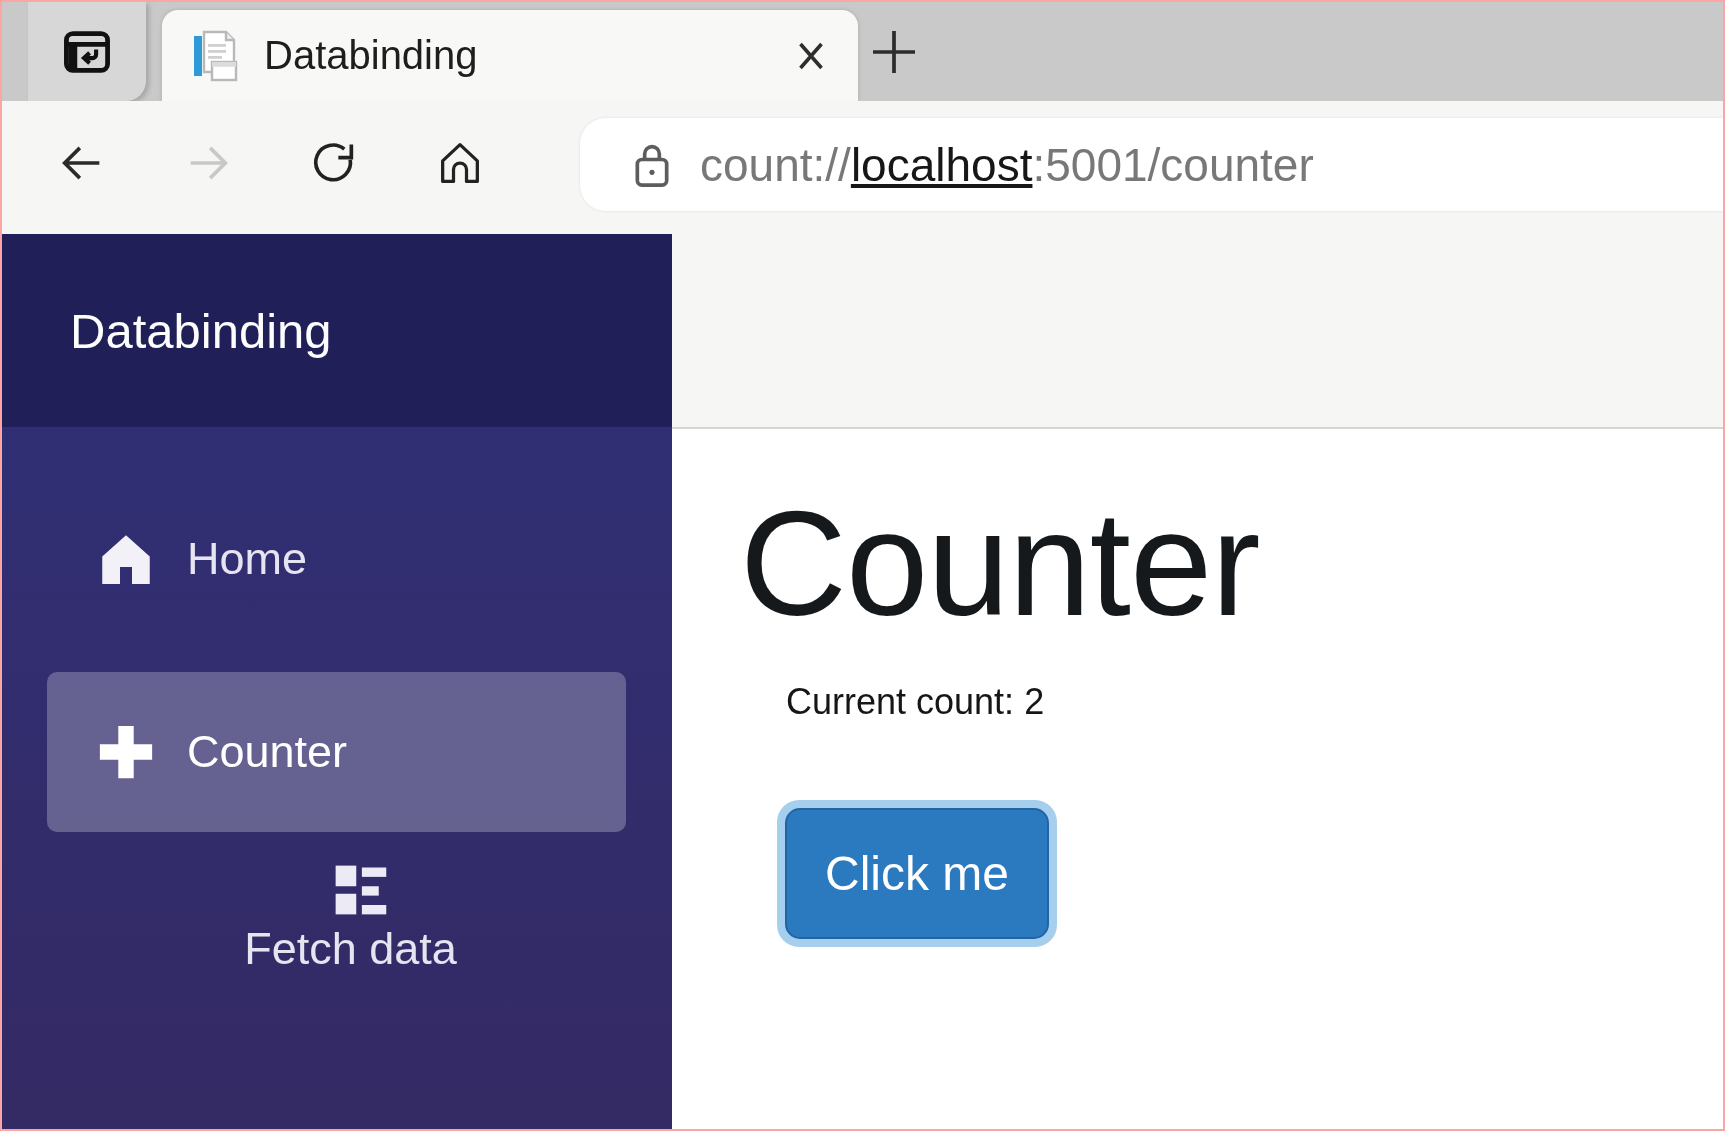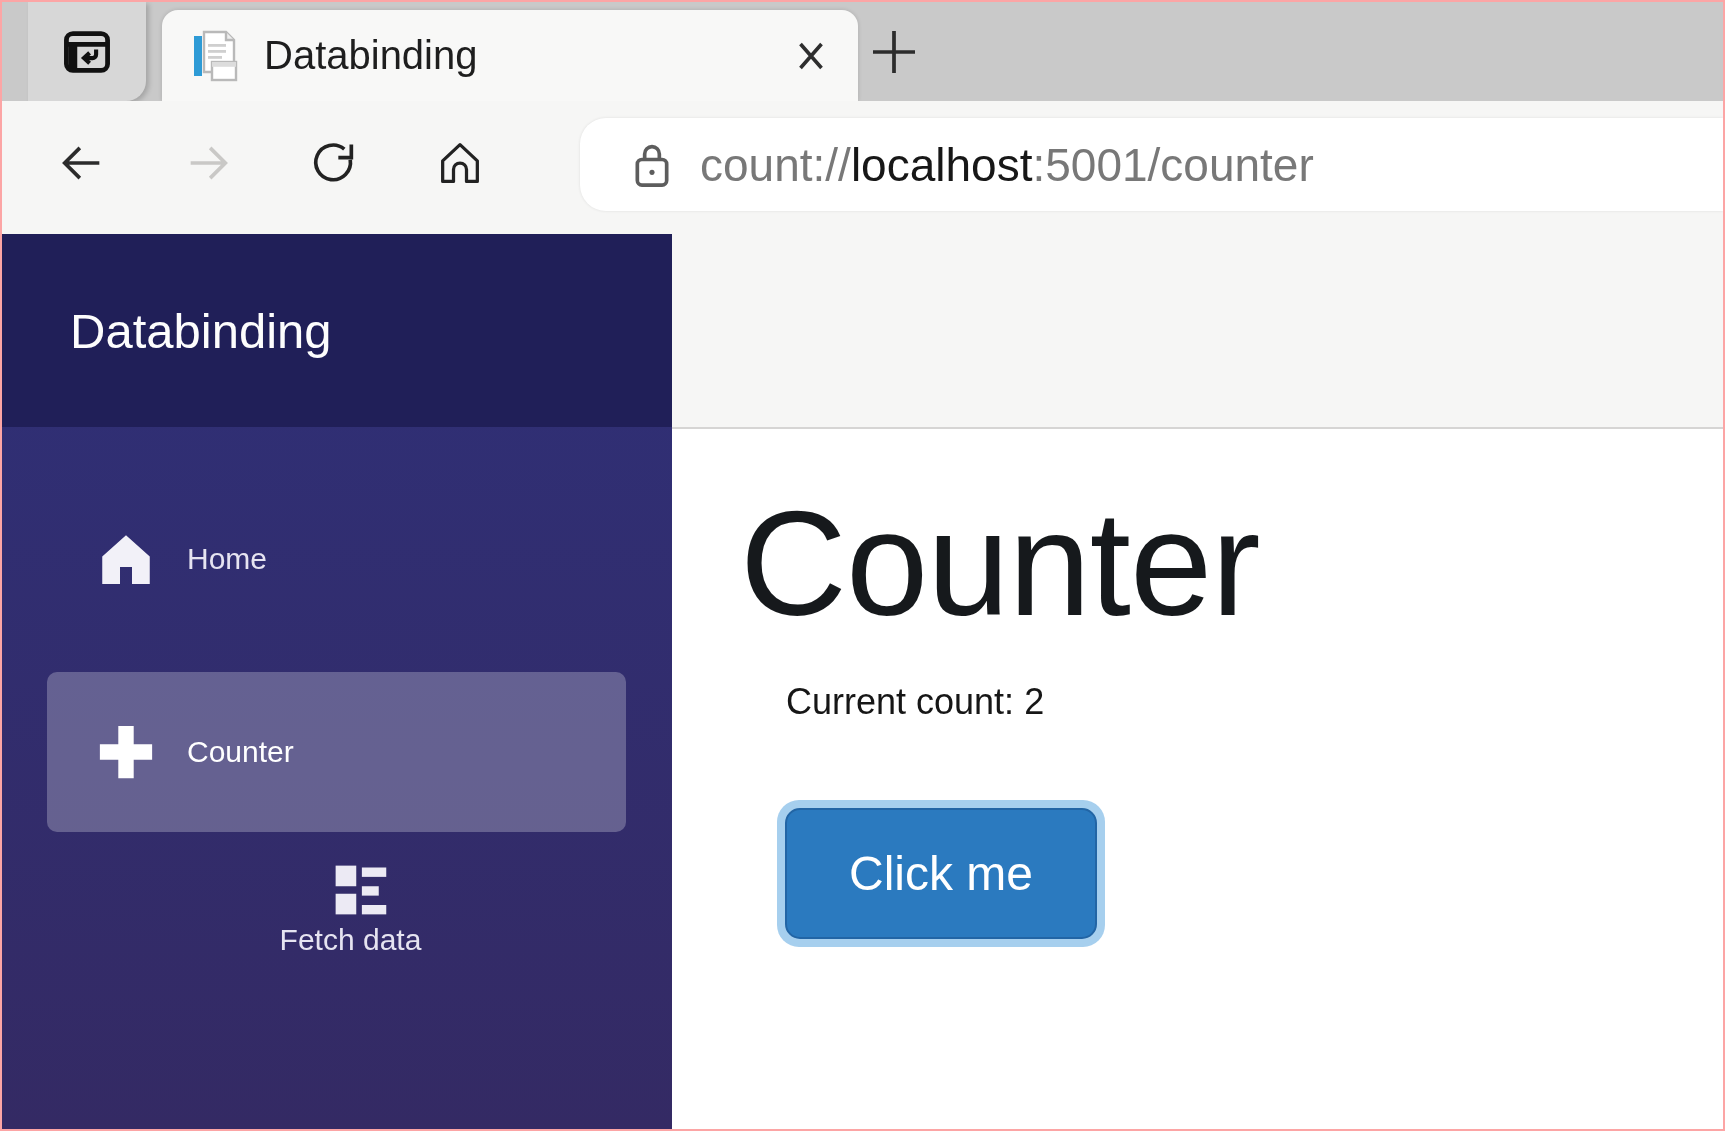--- a/index.html
+++ b/index.html
@@ -19,42 +19,42 @@
   .new-tab-btn{position:absolute;left:856px;top:14px;width:72px;height:72px;display:flex;align-items:center;justify-content:center;cursor:pointer;}
 
   
   .navbar{position:absolute;left:0;top:99px;right:0;height:133px;background:var(--chrome-bg,#f6f6f5);}
   .nav-btn{position:absolute;top:36px;width:52px;height:52px;display:flex;align-items:center;justify-content:center;cursor:pointer;}
   .nav-btn.back{left:54px;} .nav-btn.fwd{left:180px;} .nav-btn.reload{left:306px;} .nav-btn.home{left:432px;}
   .addressbar{position:absolute;left:578px;top:17px;right:0;height:93px;background:#fff;
     border-radius:26px 0 0 26px;display:flex;align-items:center;box-shadow:0 0 3px rgba(0,0,0,.10);}
   .lock{margin-left:50px;width:44px;height:48px;flex:0 0 auto;cursor:pointer;}
   .url{margin-left:26px;font-size:46px;white-space:nowrap;letter-spacing:0;}
-  .url .dim{color:#787878;} .url .host{color:#171717;}
+  .url .dim{color:#787878;} .url .host{color:#171717;text-decoration:underline;}
 
   
   .sidebar{position:absolute;left:0;top:232px;width:670px;bottom:0;
     background:linear-gradient(180deg,var(--sidebar-top,#2f3078) 0%,var(--sidebar-bottom,#342a64) 100%);}
   .sidebar-header{position:absolute;left:0;top:0;width:100%;height:193px;background:var(--sidebar-header,#201f58);
     display:flex;align-items:center;}
   .sidebar-title{margin-left:68px;color:#fdfdfd;font-size:49px;}
   .nav-item{position:absolute;left:45px;width:579px;height:160px;display:flex;align-items:center;
     border-radius:10px;color:var(--link-text,#e6e4f1);cursor:pointer;}
   .nav-item .ico{margin-left:46px;width:66px;height:66px;flex:0 0 auto;display:flex;align-items:center;justify-content:center;}
-  .nav-item .lbl{margin-left:28px;font-size:30px;}
+  .nav-item .lbl{margin-left:28px;font-size:45px;}
   .nav-item.home{top:245px;} .nav-item.counter{top:438px;} .nav-item.fetch{top:623px;flex-direction:column;}
   .nav-item.active{background:var(--nav-active-bg,rgba(255,255,255,.25));color:#fff;}
 
   
   .main-toprow{position:absolute;left:670px;top:232px;right:0;height:193px;background:var(--chrome-bg,#f6f6f5);
     border-bottom:2px solid #d6d5d4;}
   .main{position:absolute;left:670px;top:427px;right:0;bottom:0;background:#fff;}
   .page-title{position:absolute;left:68px;top:50px;margin:0;font-size:148px;font-weight:400;color:#16191c;letter-spacing:-1px;}
   .count-line{position:absolute;left:114px;top:252px;font-size:36px;color:#161616;}
-  .btn-ring{position:absolute;left:105px;top:371px;width:328px;height:147px;box-sizing:border-box;
+  .btn-ring{position:absolute;left:105px;top:371px;width:280px;height:147px;box-sizing:border-box;
     background:var(--focus-ring,#a6cfee);border-radius:22px;padding:8px;cursor:pointer;}
   .btn-inner{width:100%;height:100%;box-sizing:border-box;background:var(--button-blue,#2b7abf);
     border:2px solid var(--button-border,#2265a5);border-radius:15px;display:flex;align-items:center;justify-content:center;}
   .btn-inner span{color:#fff;font-size:48px;}
   svg{display:block;}
 </style>
 </head>
 <body>
 
 <div class="screen">

